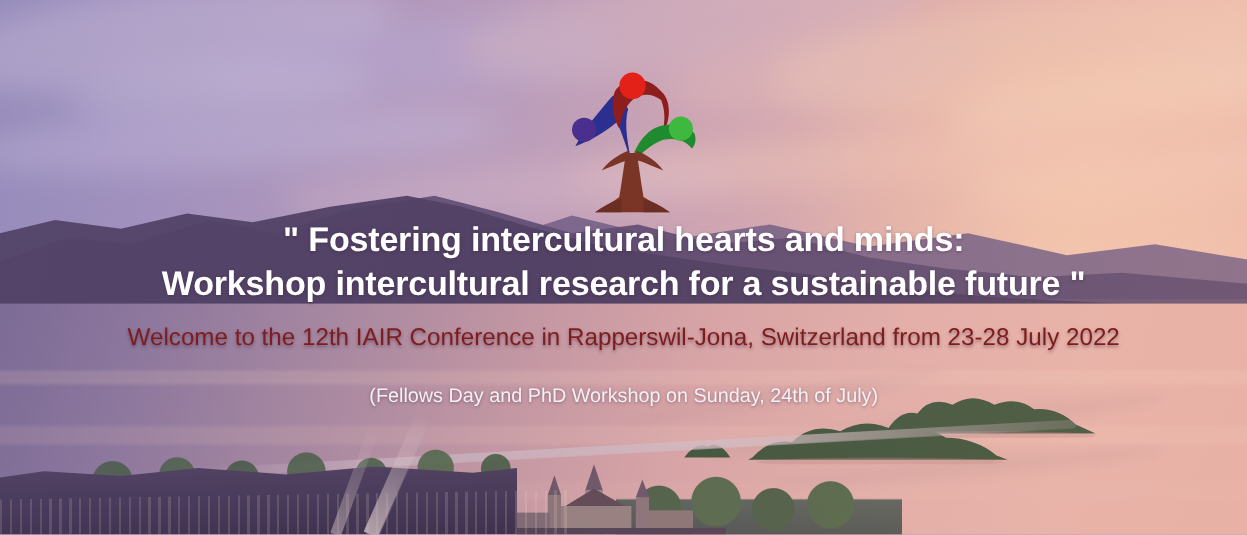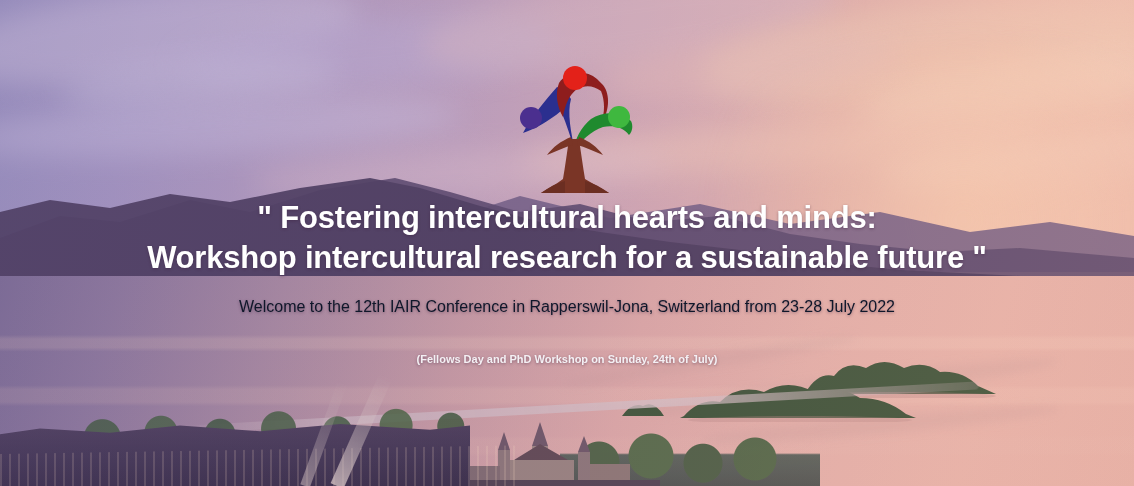--- a/index.html
+++ b/index.html
@@ -207,32 +207,32 @@
     font-size:31px;
     font-weight:bold;
     line-height:40px;
     letter-spacing:-.2px;
     text-shadow:0 1px 3px rgba(60,30,60,.45);
     white-space:nowrap;
   }
   .headline .l2 { display:block; }
   .welcome {
     margin-top:16px;
-    color:#0f172a;
-    font-size:16px;
+    color:#7f1d1d;
+    font-size:22px;
     font-weight:400;
     line-height:26px;
     text-shadow:0 1px 3px rgba(60,30,60,.45);
     white-space:nowrap;
   }
   .fellows {
     margin-top:28px;
     color:#f4f0f4;
-    font-size:11px;
-    font-weight:700;
+    font-size:18px;
+    font-weight:400;
     line-height:22px;
     text-shadow:0 1px 3px rgba(60,30,60,.45);
     white-space:nowrap;
   }
 </style>
 </head>
 <body>
 
 <div class="hero">
 

